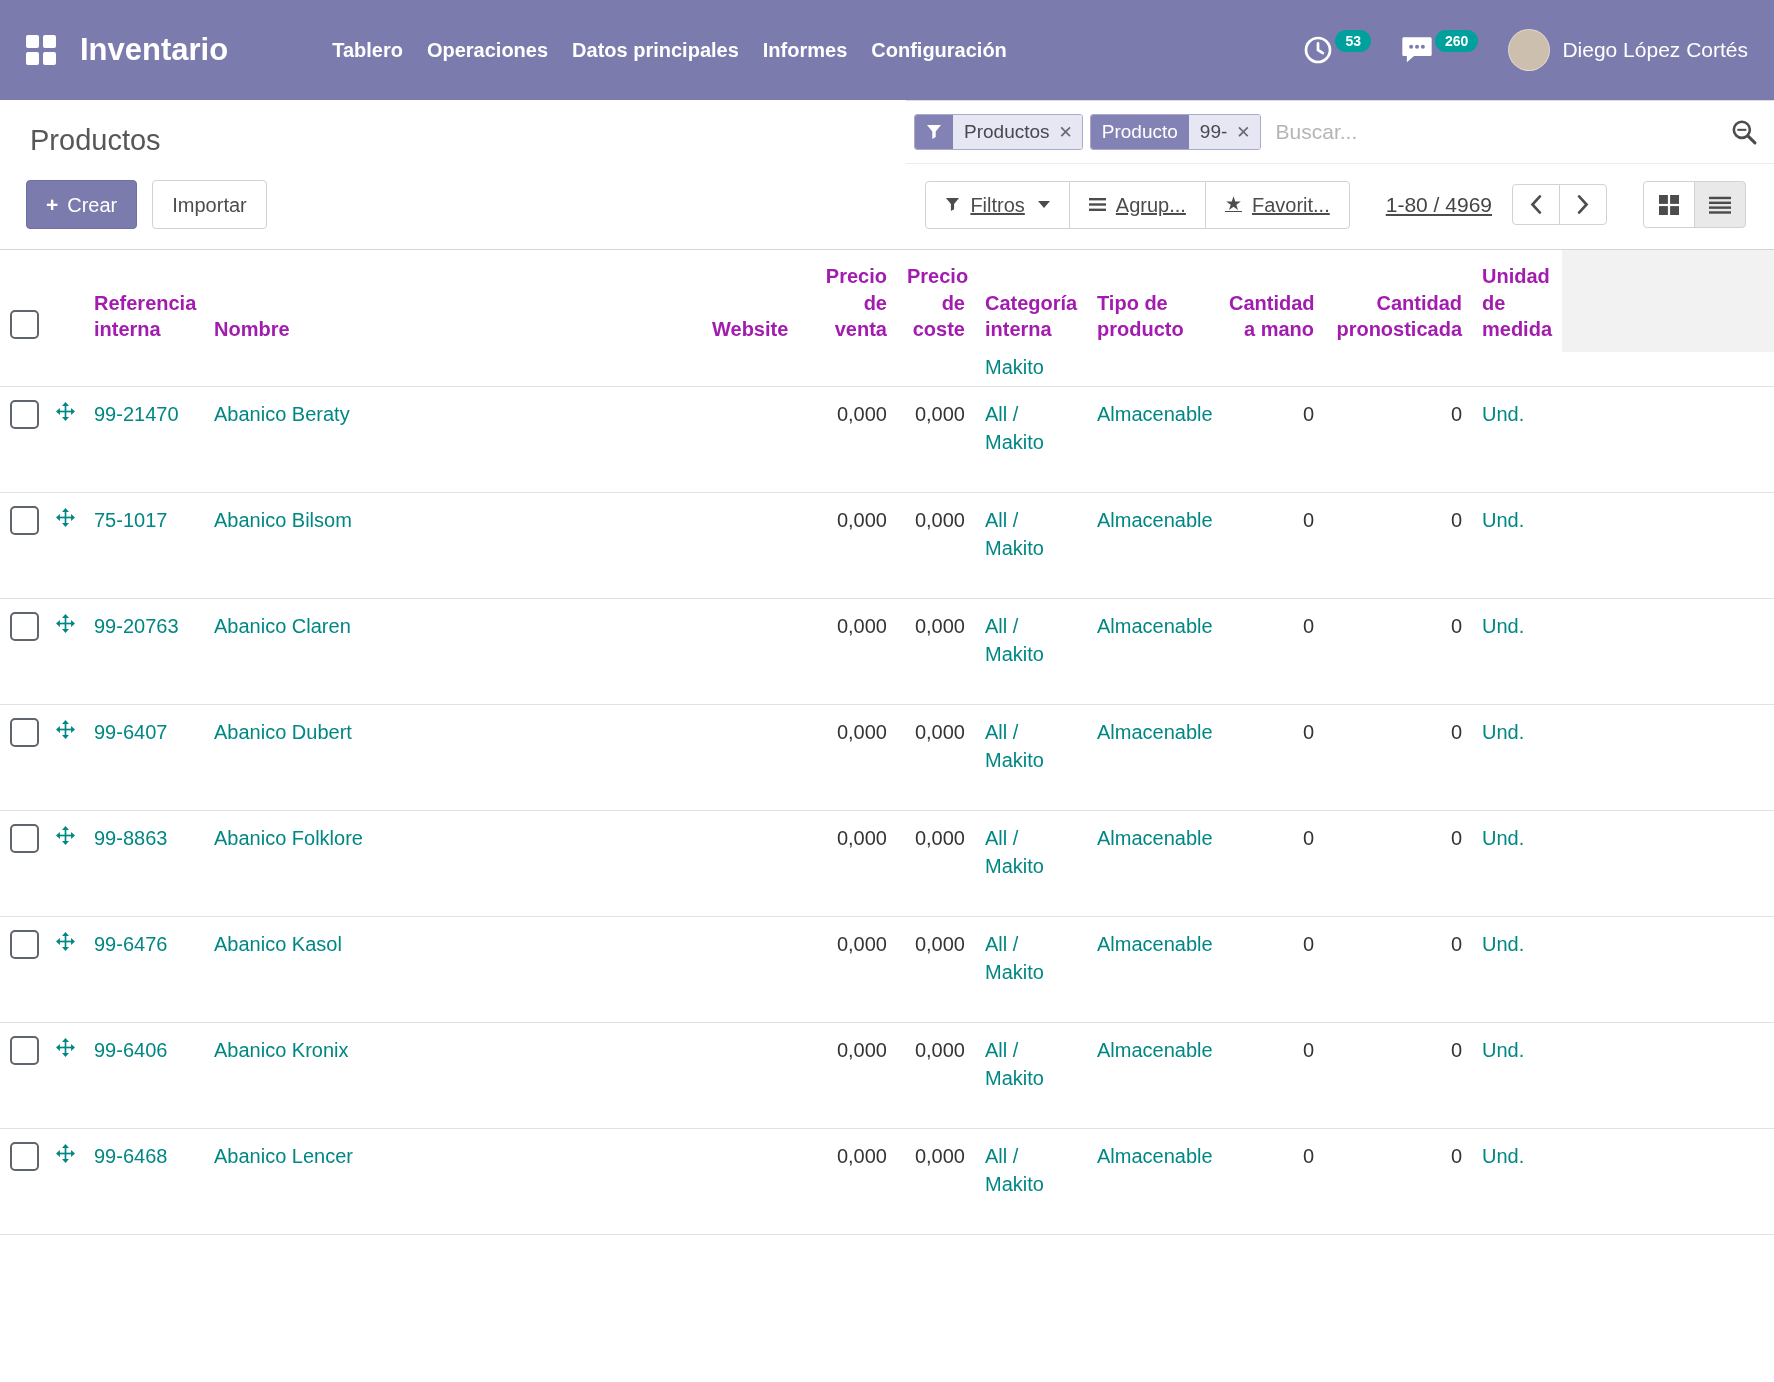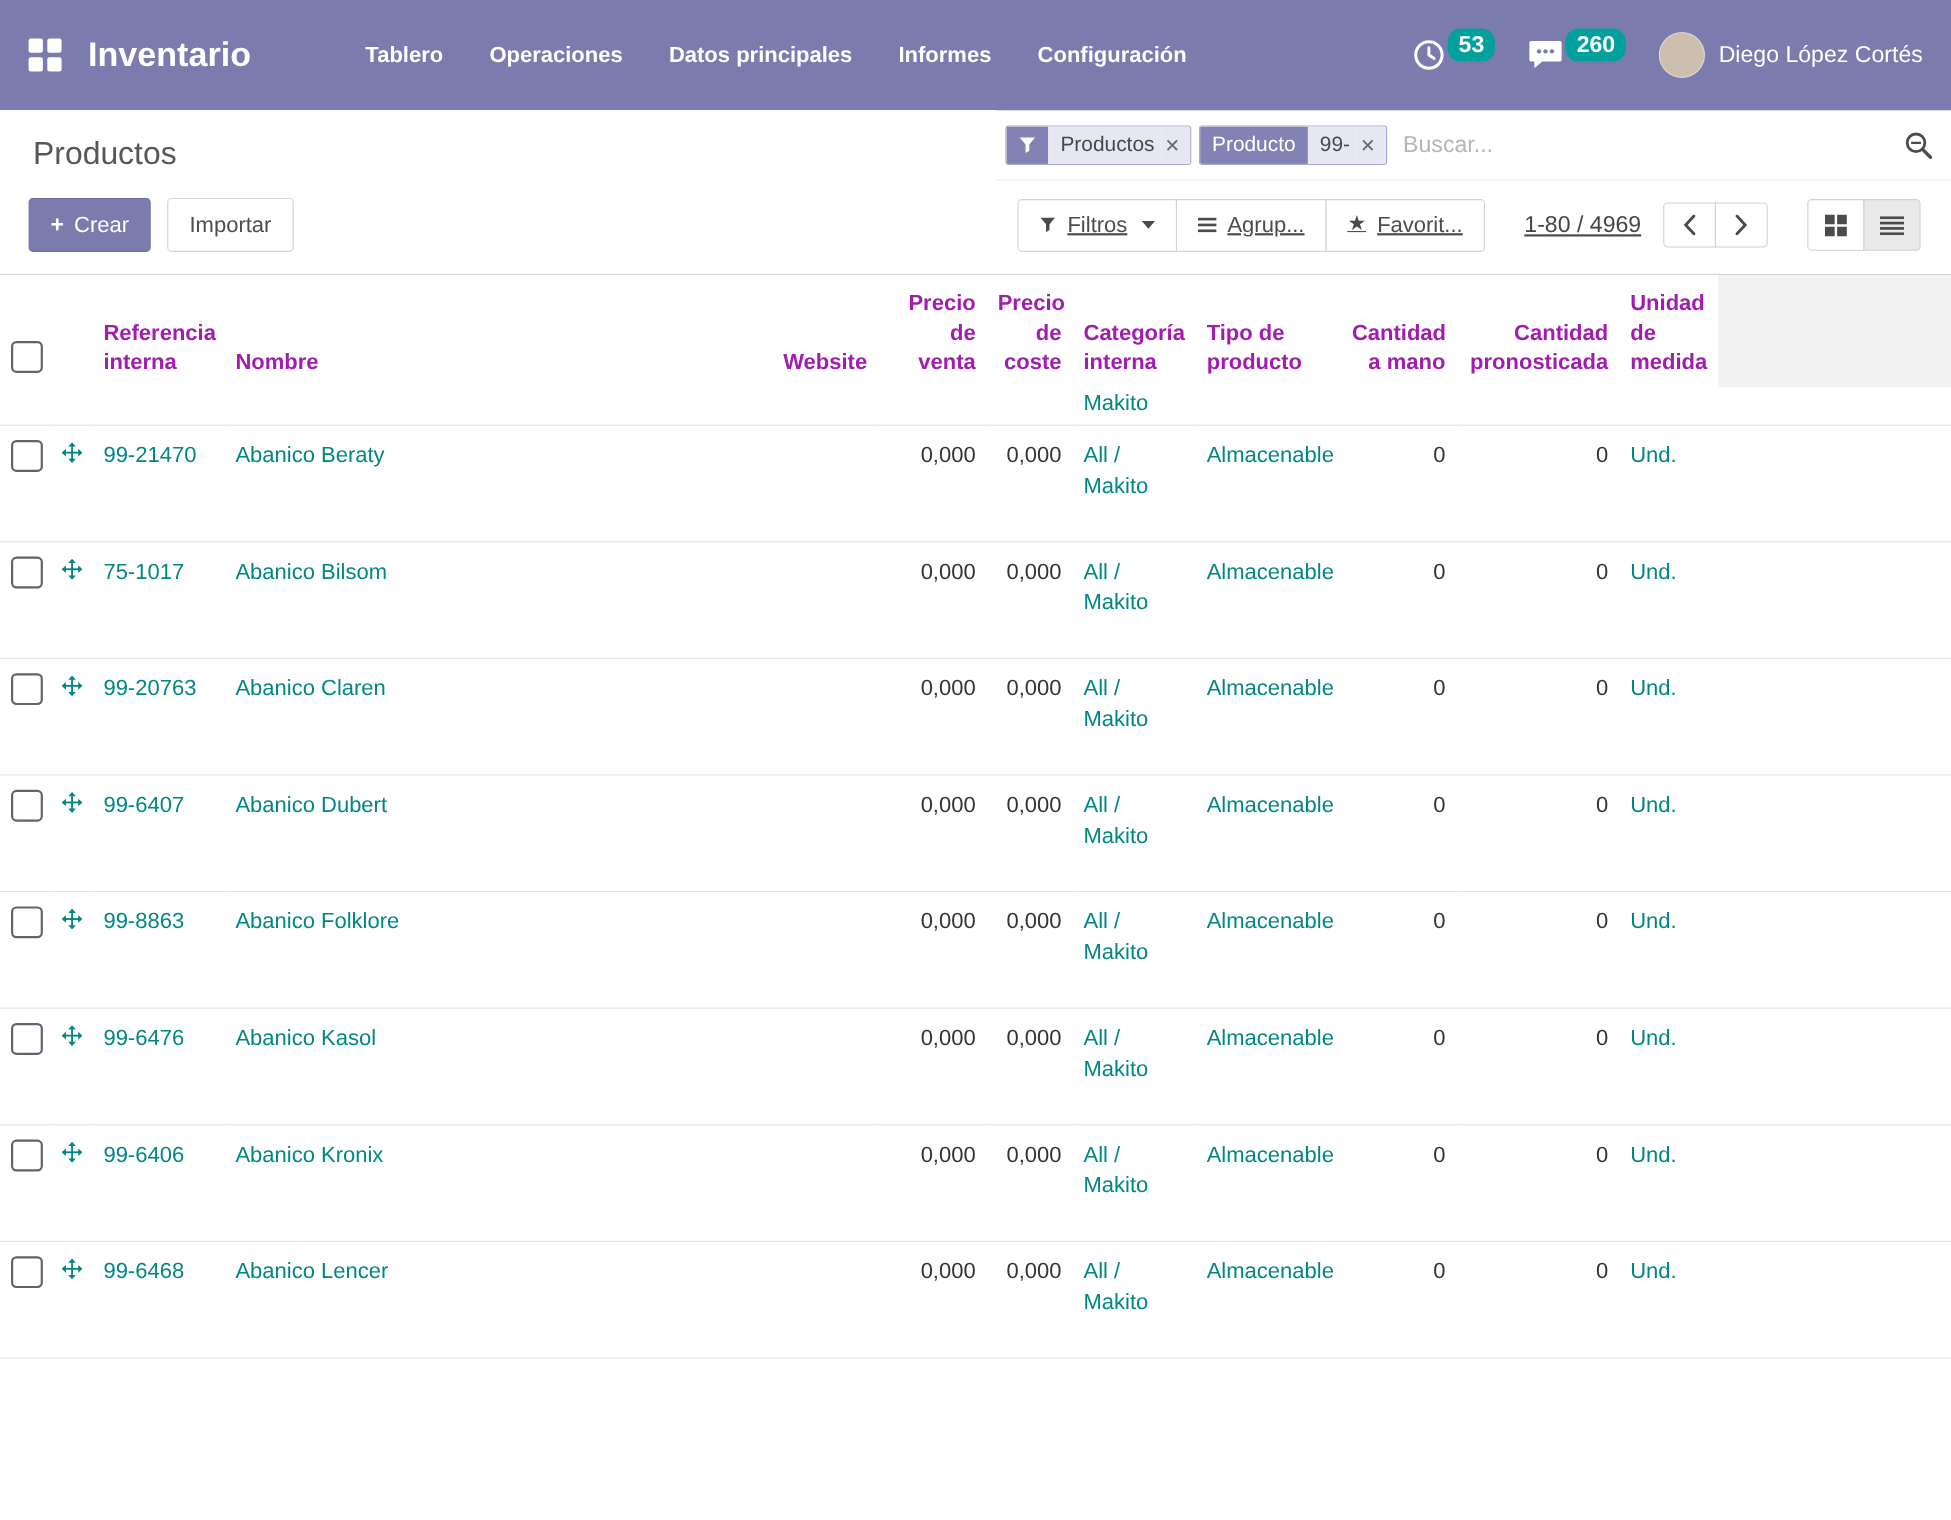--- a/index.html
+++ b/index.html
@@ -7,25 +7,25 @@
   body {
     width:1774px; height:1382px; overflow:hidden; background:#fff;
     color:#4c4c4c; font-family:"Liberation Sans", sans-serif;
   }
 
   
   .navbar { height:100px; background:#7C7BAD; display:flex; align-items:center; padding:0 26px 0 18px; }
   .apps-icon { display:grid; grid-template-columns:13px 13px; grid-template-rows:13px 13px; gap:4px; margin:0 24px 0 8px; cursor:pointer; }
   .apps-icon span { background:#fff; border-radius:2px; display:block; }
   .app-title { color:#fff; font-size:31px; font-weight:bold; margin-right:104px; cursor:pointer; }
-  .nav-menu { display:flex; gap:42px;justify-content:flex-end; }
+  .nav-menu { display:flex; gap:24px;justify-content:flex-end; }
   .menu-item { color:#fff; font-size:20px; font-weight:600; cursor:pointer; white-space:nowrap; }
   .nav-right { margin-left:auto; display:flex; align-items:center; gap:30px; }
   .nav-badge-item { display:flex; align-items:center; cursor:pointer; }
-  .badge { background:#00A09D; color:#fff; font-size:21px; font-weight:bold; border-radius:12px; padding:3px 10px; margin-left:2px; transform:translateY(-9px); }
+  .badge { background:#00A09D; color:#fff; font-size:14px; font-weight:bold; border-radius:12px; padding:3px 10px; margin-left:2px; transform:translateY(-9px); }
   .user { display:flex; align-items:center; gap:12px; cursor:pointer; }
   .avatar { width:42px; height:42px; border-radius:50%; background:#cdbfae; border:1px solid rgba(255,255,255,.4); }
   .user-name { color:#fff; font-size:21px; white-space:nowrap; }
 
   
   .cp-row1 { display:flex; justify-content:space-between; align-items:flex-start; }
   .page-title { font-size:29px; font-weight:normal; color:#575757; margin:24px 0 0 30px; }
   .search-bar { width:868px; min-height:64px; border-top:1px solid #dcdcdc; border-bottom:1px solid #ececec; padding:9px 16px 9px 8px; display:flex; align-items:center; }
   .facet { display:inline-flex; align-items:stretch; border:1px solid #a9a8cf; border-radius:3px; overflow:hidden; margin-right:7px; font-size:19px; flex:none; }
   .facet-key { background:#8382b5; color:#fff; display:flex; align-items:center; padding:6px 11px; }

